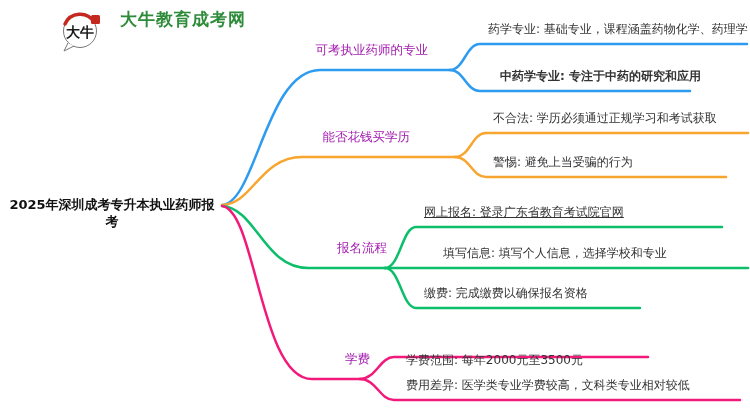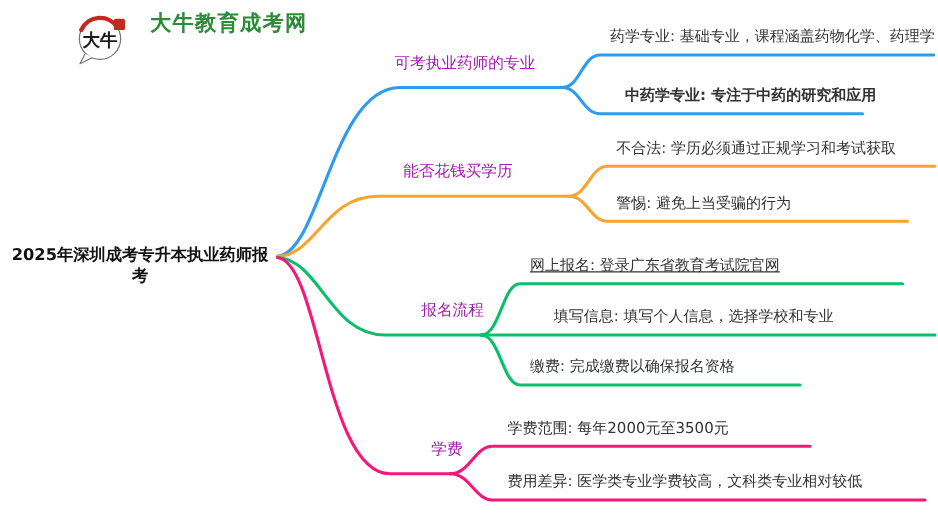--- a/index.html
+++ b/index.html
@@ -74,14 +74,14 @@
 <div class="node abs" style="left:488px;top:21px;">药学专业: 基础专业，课程涵盖药物化学、药理学</div>
 <div class="node abs" style="left:500px;top:68px;font-weight:bold;">中药学专业: 专注于中药的研究和应用</div>
 
 <div class="node abs" style="left:493px;top:110px;">不合法: 学历必须通过正规学习和考试获取</div>
 <div class="node abs" style="left:493px;top:154px;">警惕: 避免上当受骗的行为</div>
 
 <div class="node abs" style="left:424px;top:204px;text-decoration:underline;">网上报名: 登录广东省教育考试院官网</div>
 <div class="node abs" style="left:424px;top:245px;margin-left:19px;">填写信息: 填写个人信息，选择学校和专业</div>
 <div class="node abs" style="left:424px;top:285px;">缴费: 完成缴费以确保报名资格</div>
 
-<div class="node abs" style="left:406px;top:334px;">学费范围: 每年2000元至3500元</div>
+<div class="node abs" style="left:406px;top:352px;">学费范围: 每年2000元至3500元</div>
 <div class="node abs" style="left:406px;top:377px;">费用差异: 医学类专业学费较高，文科类专业相对较低</div>
 
 </body></html>

